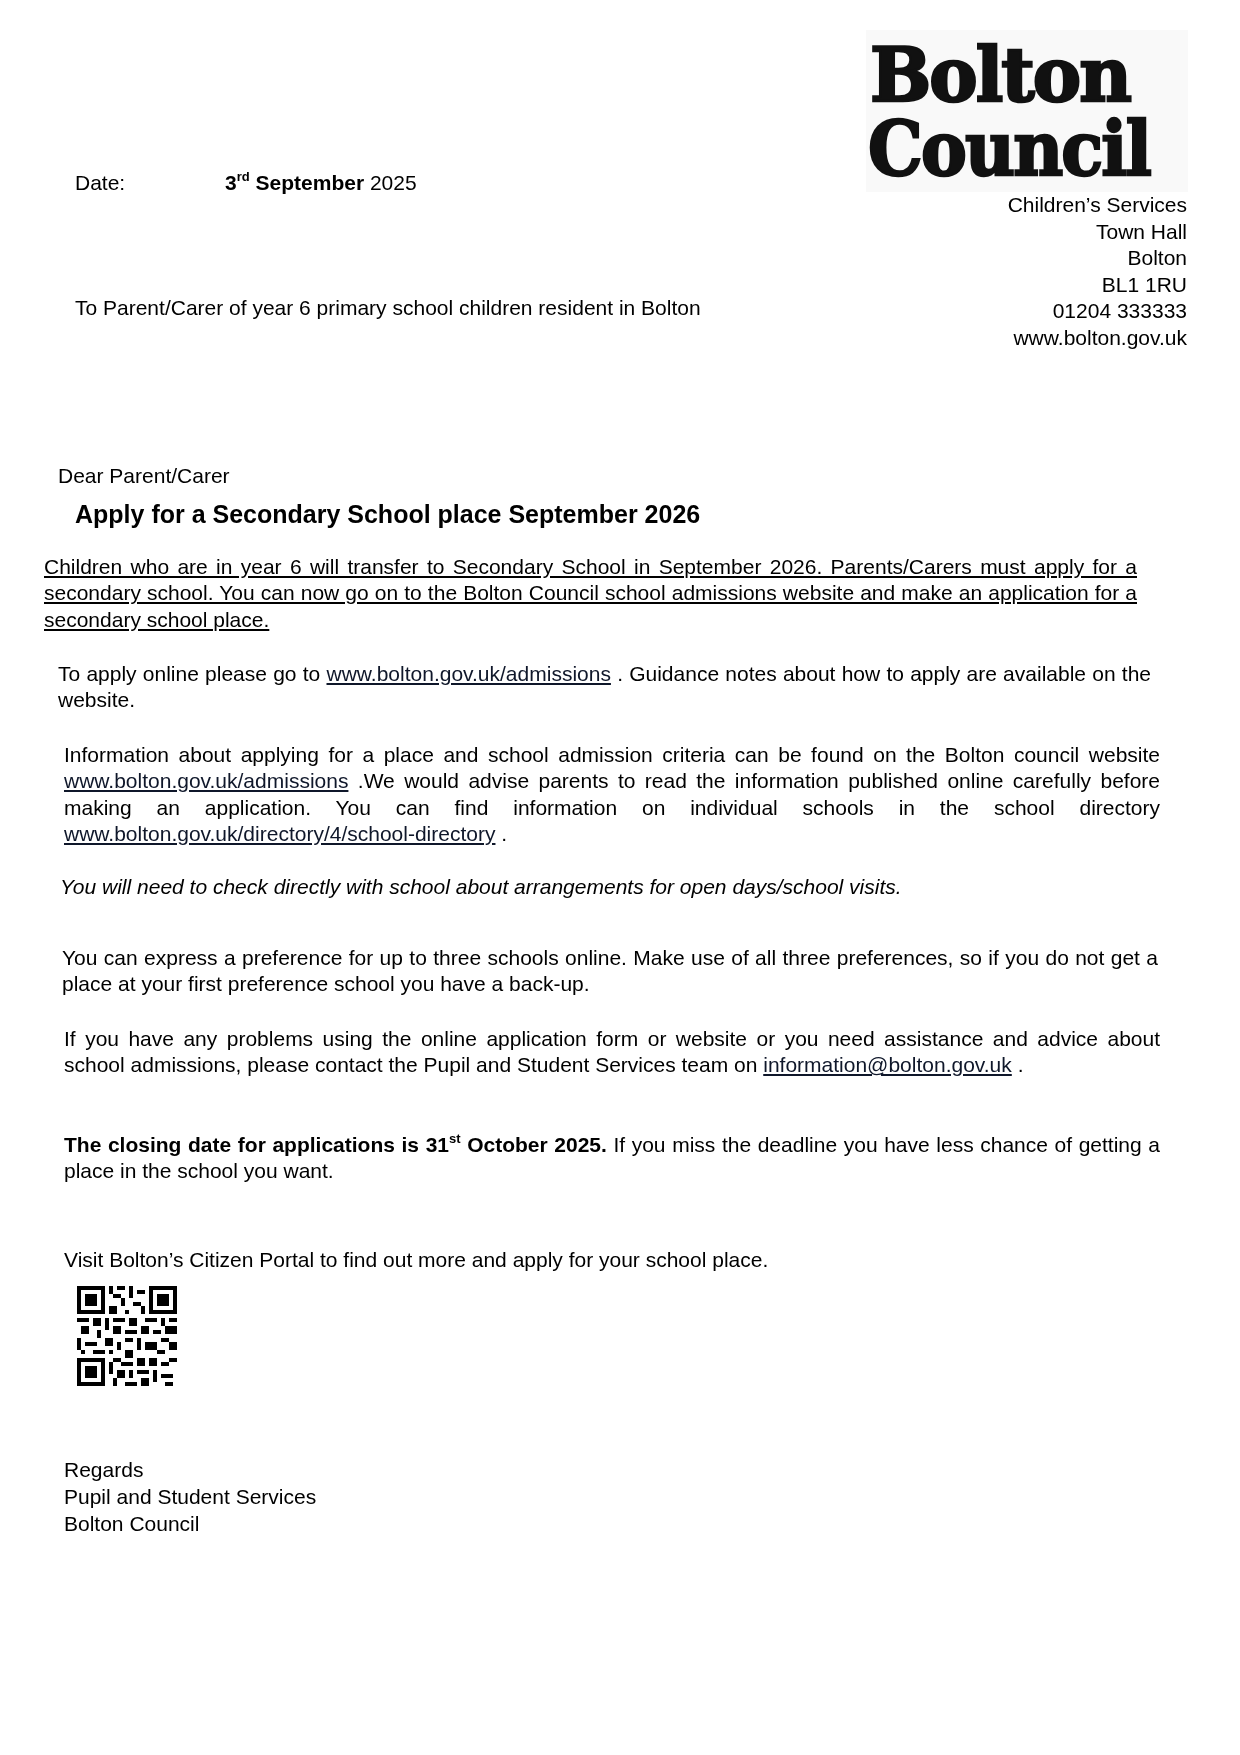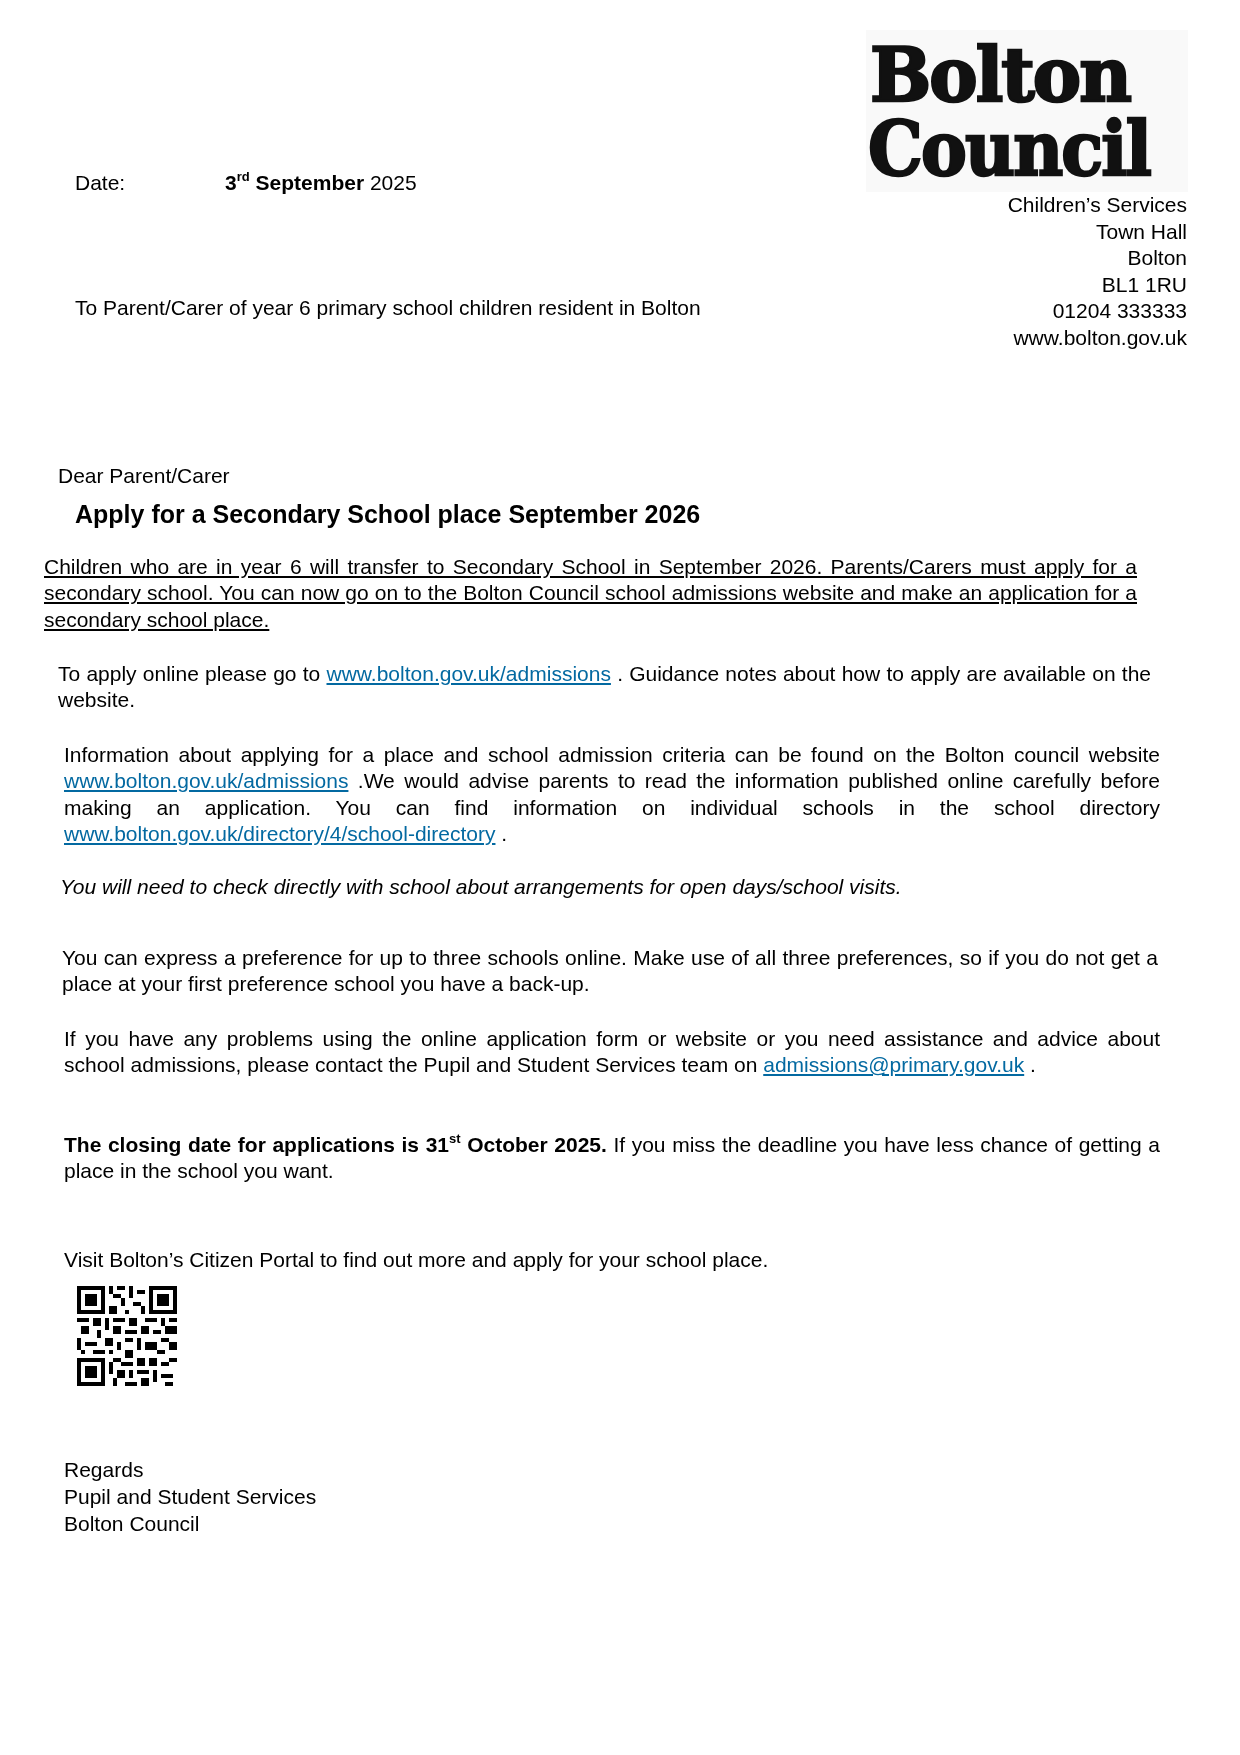--- a/index.html
+++ b/index.html
@@ -29,21 +29,21 @@
   .heading { left: 58px; top: 500px; font-weight: bold; font-size: 25px; white-space: nowrap; margin-left: 17px; }
   .para { text-align: justify; line-height: 26.3px; font-size: 21px; }
   .p1 { left: 44px; top: 554px; width: 1093px; text-decoration: underline; }
   .p2 { left: 58px; top: 661px; width: 1093px; }
   .p3 { left: 64px; top: 742px; width: 1096px; }
   .p4 { left: 60px; top: 874px; width: 1096px; font-style: italic; }
   .p5 { left: 62px; top: 945px; width: 1096px; }
   .p6 { left: 64px; top: 1026px; width: 1096px; }
   .p7 { left: 64px; top: 1132px; width: 1096px; }
   .p8 { left: 64px; top: 1239px; width: 1096px; margin-top: 8px; }
-  a.link { color: #0369a1; text-decoration: underline; }
+  a.link { color: #0f172a; text-decoration: underline; }
   .qr { left: 77px; top: 1286px; width: 100px; height: 100px; }
   .signoff { left: 64px; top: 1456px; line-height: 27px; }
   .signoff div { white-space: nowrap; }
 </style>
 </head>
 <body>
 
 <div class="abs logo-box">
   <div class="logo-line l1">Bolton</div>
   <div class="logo-line l2">Council</div>
@@ -72,21 +72,21 @@
 <div class="abs para p1">Children who are in year 6 will transfer to Secondary School in September 2026. Parents/Carers must apply for a secondary school. You can now go on to the Bolton Council school admissions website and make an application for a secondary school place.</div>
 
 <div class="abs para p2"><span>To apply online please go to </span><a class="link">www.bolton.gov.uk/admissions</a><span> . Guidance notes about how to apply are available on the website.</span></div>
 
 <div class="abs para p3"><span>Information about applying for a place and school admission criteria can be found on the Bolton council website </span><a class="link">www.bolton.gov.uk/admissions</a><span> .We would advise parents to read the information published online carefully before making an application. You can find information on individual schools in the school directory </span><a class="link">www.bolton.gov.uk/directory/4/school-directory</a><span> .</span></div>
 
 <div class="abs para p4">You will need to check directly with school about arrangements for open days/school visits.</div>
 
 <div class="abs para p5">You can express a preference for up to three schools online. Make use of all three preferences, so if you do not get a place at your first preference school you have a back-up.</div>
 
-<div class="abs para p6"><span>If you have any problems using the online application form or website or you need assistance and advice about school admissions, please contact the Pupil and Student Services team on </span><a class="link">admissions@primary.gov.uk</a><span> .</span></div>
+<div class="abs para p6"><span>If you have any problems using the online application form or website or you need assistance and advice about school admissions, please contact the Pupil and Student Services team on </span><a class="link">information@bolton.gov.uk</a><span> .</span></div>
 
 <div class="abs para p7"><b><span>The closing date for applications is 31</span><sup>st</sup><span> October 2025.</span></b><span> If you miss the deadline you have less chance of getting a place in the school you want.</span></div>
 
 <div class="abs para p8">Visit Bolton’s Citizen Portal to find out more and apply for your school place.</div>
 
 <div class="abs qr" title="Citizen Portal QR code">
   <svg width="100" height="100" viewBox="0 0 25 25" shape-rendering="crispEdges">
     <rect width="25" height="25" fill="#fff"></rect>
     <g fill="#000">
 

